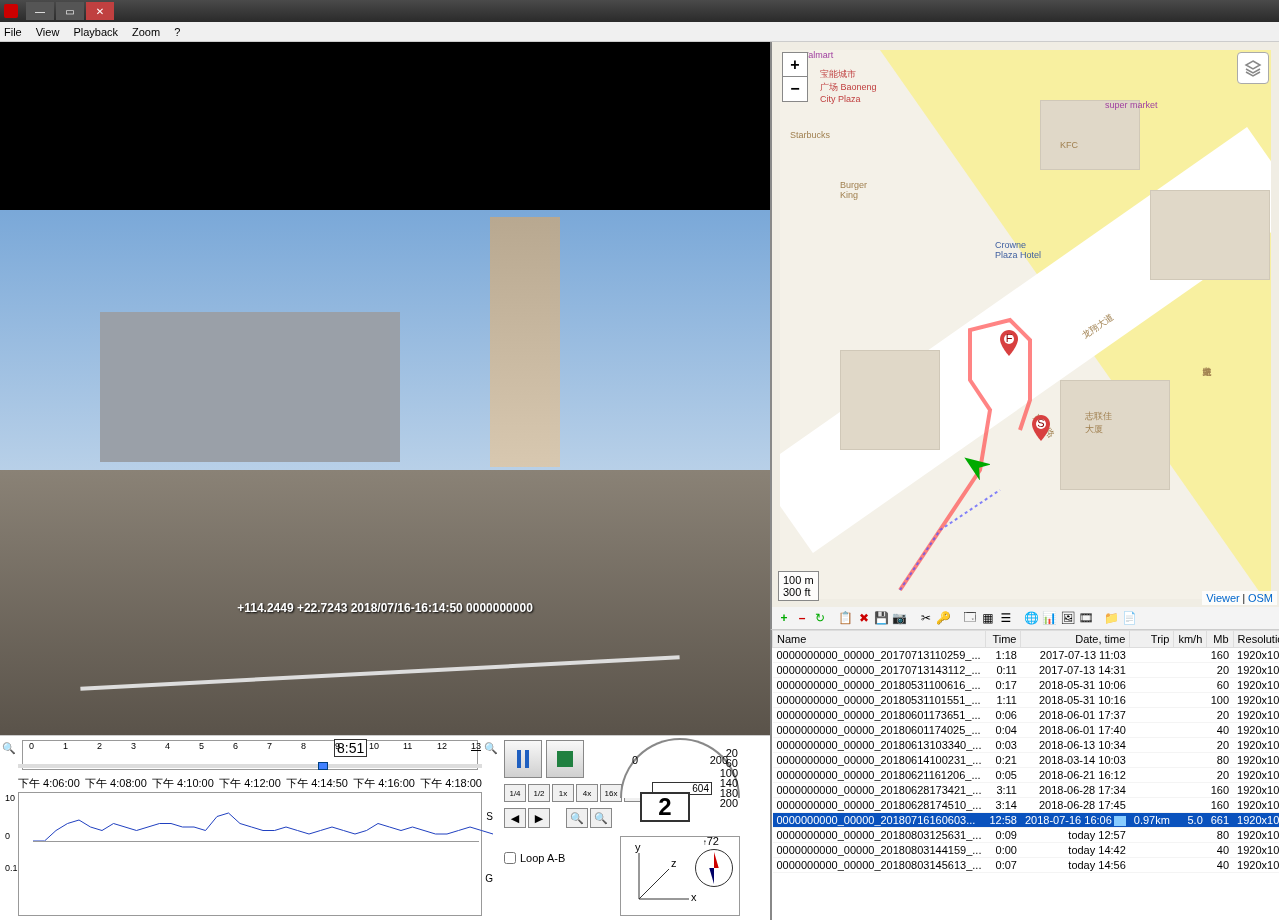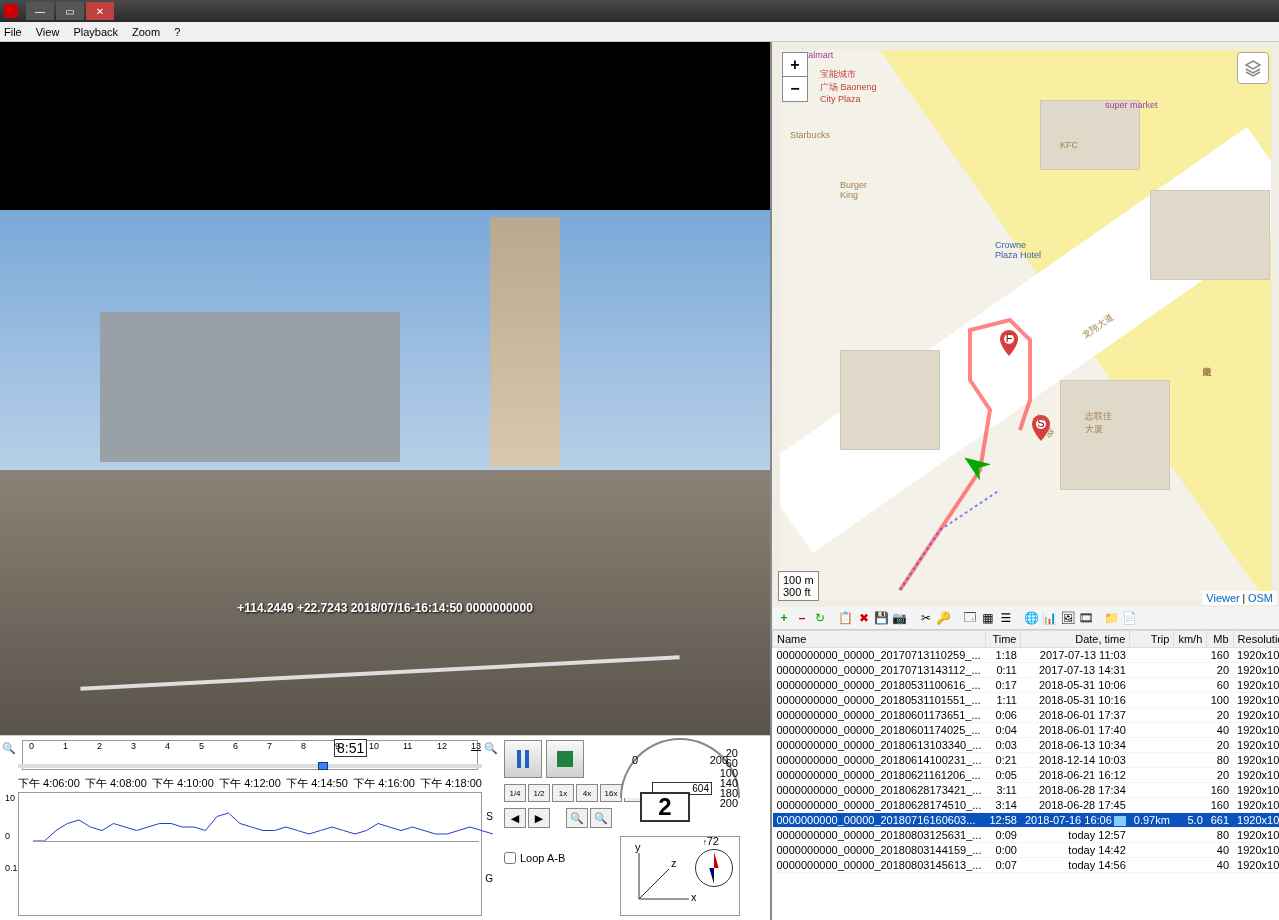--- a/index.html
+++ b/index.html
@@ -418,21 +418,21 @@
               <td class="r">0:03</td>
               <td class="r">2018-06-13 10:34</td>
               <td class="r"></td>
               <td class="r"></td>
               <td class="r">20</td>
               <td>1920x1080</td>
             </tr>
             <tr>
               <td>0000000000_00000_20180614100231_...</td>
               <td class="r">0:21</td>
-              <td class="r">2018-12-14 10:03</td>
+              <td class="r">2018-03-14 10:03</td>
               <td class="r"></td>
               <td class="r"></td>
               <td class="r">80</td>
               <td>1920x1080</td>
             </tr>
             <tr>
               <td>0000000000_00000_20180621161206_...</td>
               <td class="r">0:05</td>
               <td class="r">2018-06-21 16:12</td>
               <td class="r"></td>

